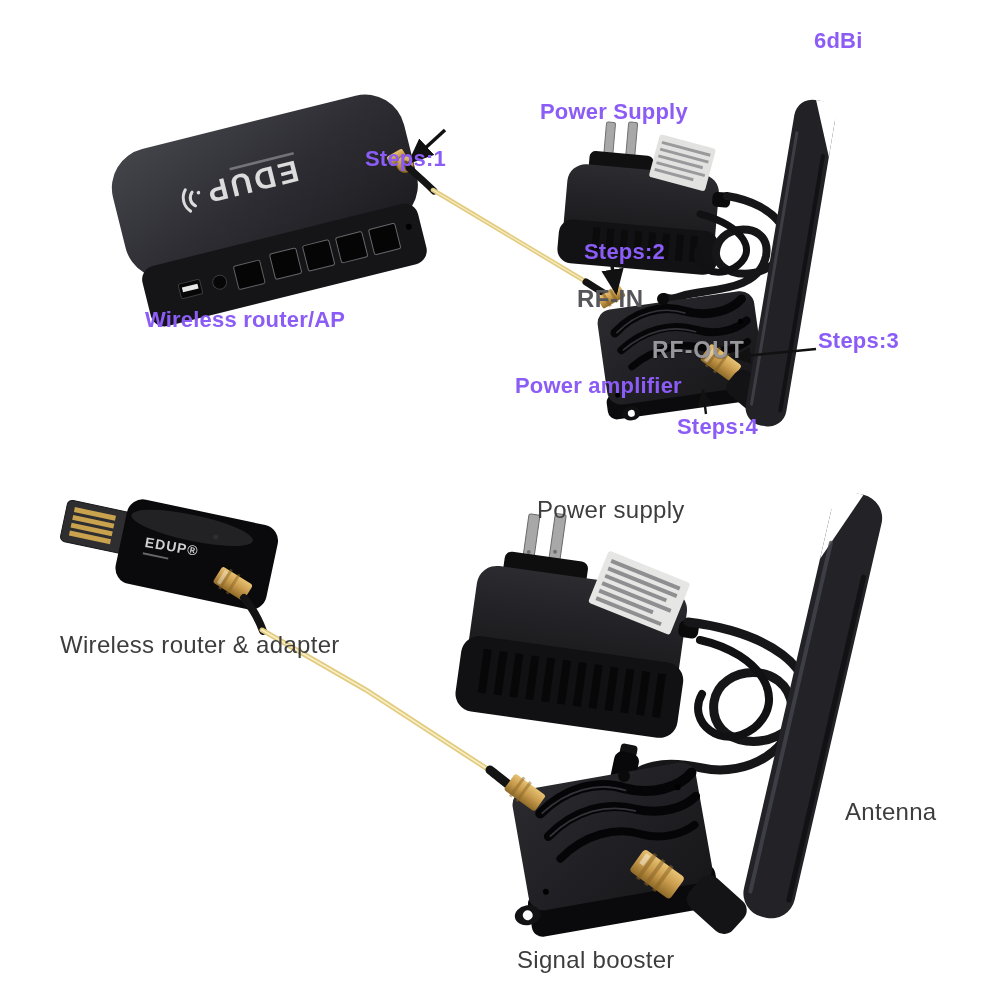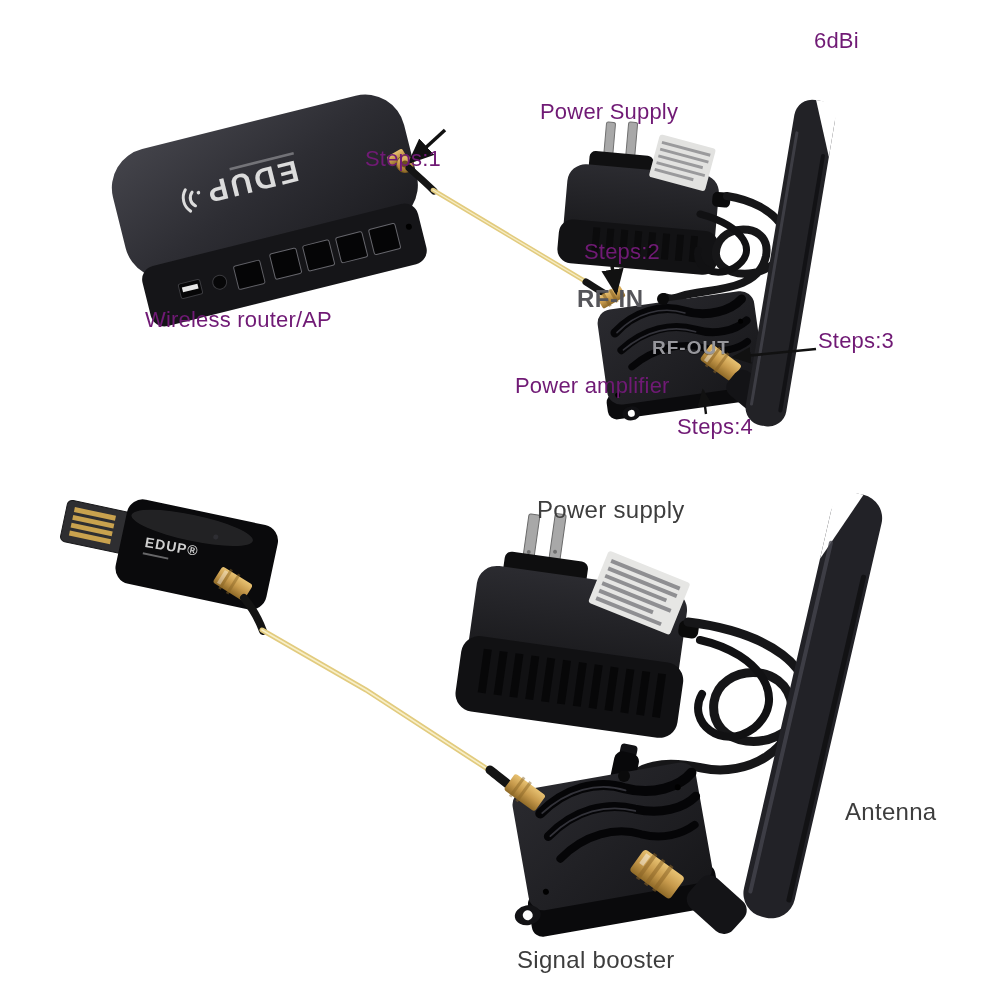--- a/index.html
+++ b/index.html
@@ -2,24 +2,24 @@
 <html><head>
 <meta charset="utf-8">
 <style>
   html,body{margin:0;padding:0;background:#fff;}
   .stage{
     position:relative;width:1000px;height:1000px;background:#ffffff;
     font-family:"Liberation Sans",sans-serif;overflow:hidden;
   }
   .stage svg{position:absolute;left:0;top:0;}
   .lbl{position:absolute;white-space:nowrap;line-height:1.1;}
-  .lbl.b{font-weight:400;font-size:22px;color:#701a75;letter-spacing:.2px;}
+  .lbl.b{font-weight:700;font-size:22px;color:#8b5cf6;letter-spacing:.2px;}
   .lbl.r{font-weight:400;font-size:24px;color:#3d3d3d;letter-spacing:.3px;}
   .lbl.rfin{font-weight:700;font-size:24px;color:#55555a;letter-spacing:.5px;}
-  .lbl.rfout{font-weight:700;font-size:19px;color:#97979c;letter-spacing:1px;
+  .lbl.rfout{font-weight:700;font-size:23px;color:#97979c;letter-spacing:1px;
     text-shadow:0 1px 1px rgba(0,0,0,.35);text-align:center;}
 </style>
 </head>
 <body>
 
 <div class="stage">
 
 <svg width="1000" height="1000" viewBox="0 0 1000 1000">
   <defs>
     <linearGradient id="gTop" x1="0" y1="0" x2="1" y2="1">
@@ -284,16 +284,17 @@
 <div class="lbl b" style="left:814px;top:29px;">6dBi</div>
 <div class="lbl b" style="left:584px;top:240px;">Steps:2</div>
 <div class="lbl rfin" style="left:577px;top:286px;">RF-IN</div>
 <div class="lbl rfout" style="left:652px;top:338px;">RF-OUT</div>
 <div class="lbl b" style="left:818px;top:329px;">Steps:3</div>
 <div class="lbl b" style="left:515px;top:374px;">Power amplifier</div>
 <div class="lbl b" style="left:677px;top:415px;">Steps:4</div>
 <div class="lbl b" style="left:145px;top:308px;">Wireless router/AP</div>
 
 <div class="lbl r" style="left:537px;top:497px;">Power supply</div>
+<div class="lbl r" style="left:60px;top:632px;">Wireless router &amp; adapter</div>
 <div class="lbl r" style="left:845px;top:799px;">Antenna</div>
 <div class="lbl r" style="left:517px;top:947px;">Signal booster</div>
 
 </div>
 
 </body></html>

